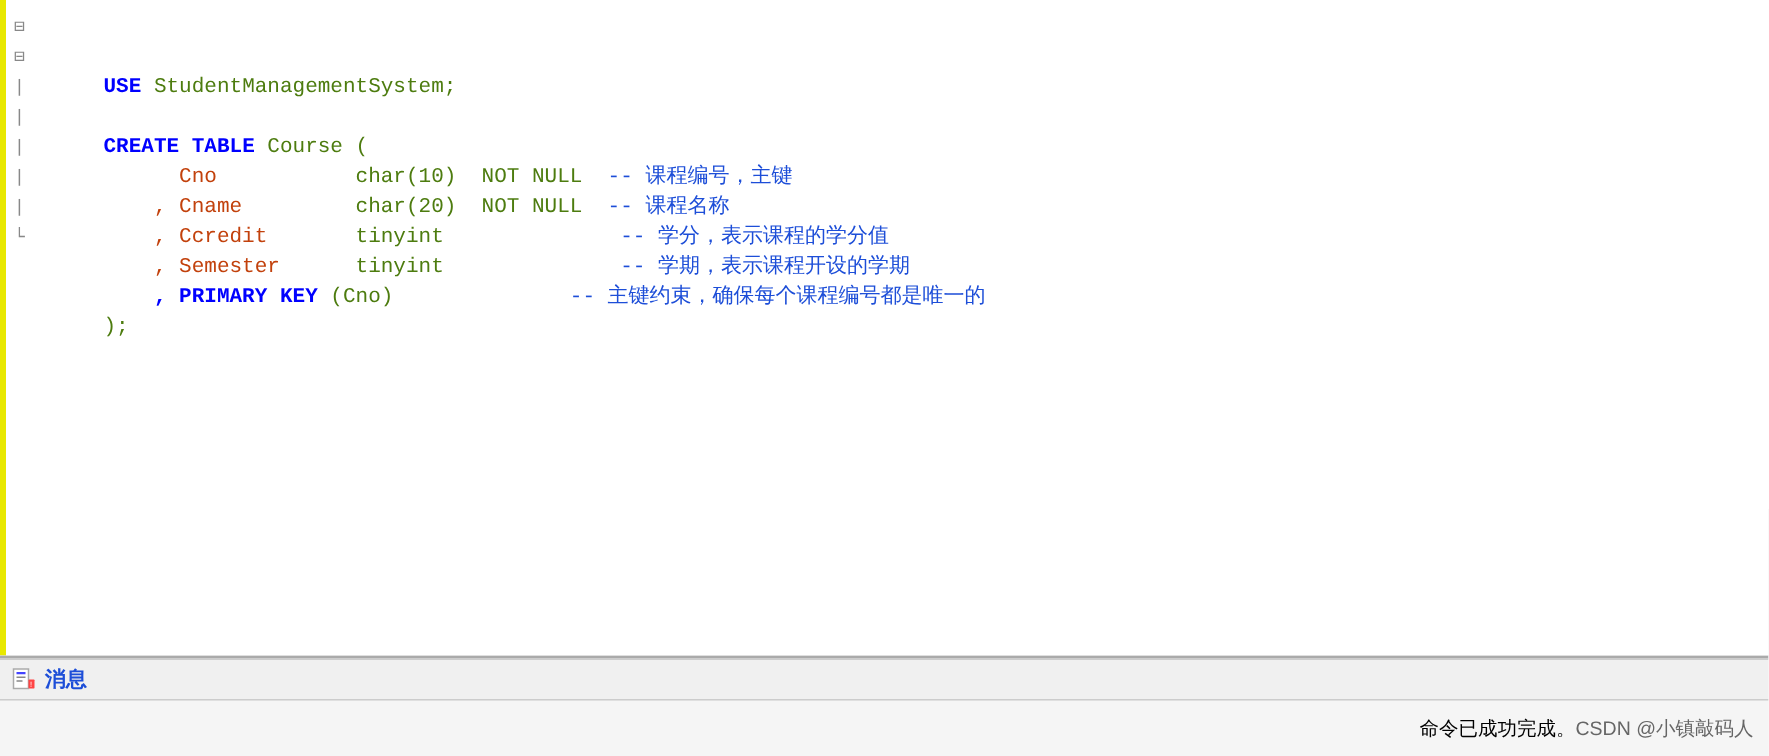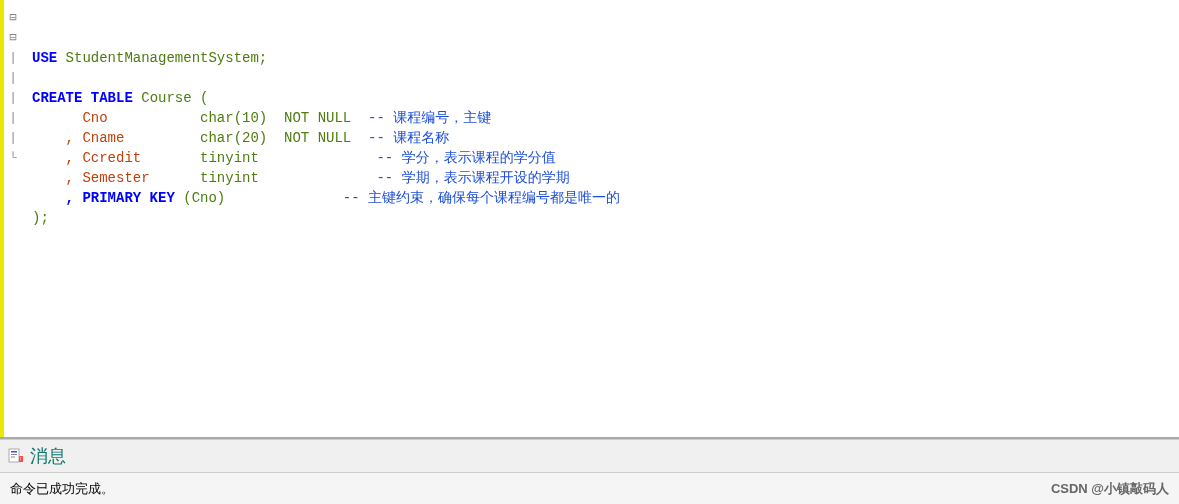--- a/index.html
+++ b/index.html
@@ -62,20 +62,21 @@
       white-space: pre;
       overflow: auto;
       background: #ffffff;
     }
 
     .line {
       display: flex;
       align-items: flex-end;
       line-height: 20px;
       min-height: 20px;
+      margin-left: 37px;
     }
 
     .kw-blue { color: #0000ff; font-weight: bold; }
     .comment { color: #1d4ed8; }
     .field-name { color: #c2410c; }
     .normal { color: #4d7c0f; }
 
     .bottom-panel {
       height: 65px;
       background: #f5f5f5;
@@ -93,45 +94,44 @@
       gap: 6px;
     }
 
     .msg-icon {
       width: 16px;
       height: 16px;
       flex-shrink: 0;
     }
 
     .msg-title {
-      font-size: 18px;
-      font-weight: normal;
-      color: #0f766e;
+      font-size: 14px;
+      font-weight: bold;
+      color: #1d4ed8;
       font-family: 'Microsoft YaHei', Arial, sans-serif;
     }
 
     .msg-body {
       display: flex;
       align-items: center;
-      justify-content: space-between;
+      justify-content: flex-end;
       padding: 6px 10px;
       flex: 1;
     }
 
     .msg-text {
       font-size: 13px;
       color: #000000;
       font-family: 'Microsoft YaHei', Arial, sans-serif;
     }
 
     .watermark {
       font-size: 13px;
       color: #666666;
       font-family: 'Microsoft YaHei', Arial, sans-serif;
-      font-weight: bold;
     }
   </style>
 </head>
 <body>
 
 <div class="main-container">
 
   <div class="editor-area">
     <div class="yellow-bar"></div>
     <div class="gutter" id="gutter-container">

